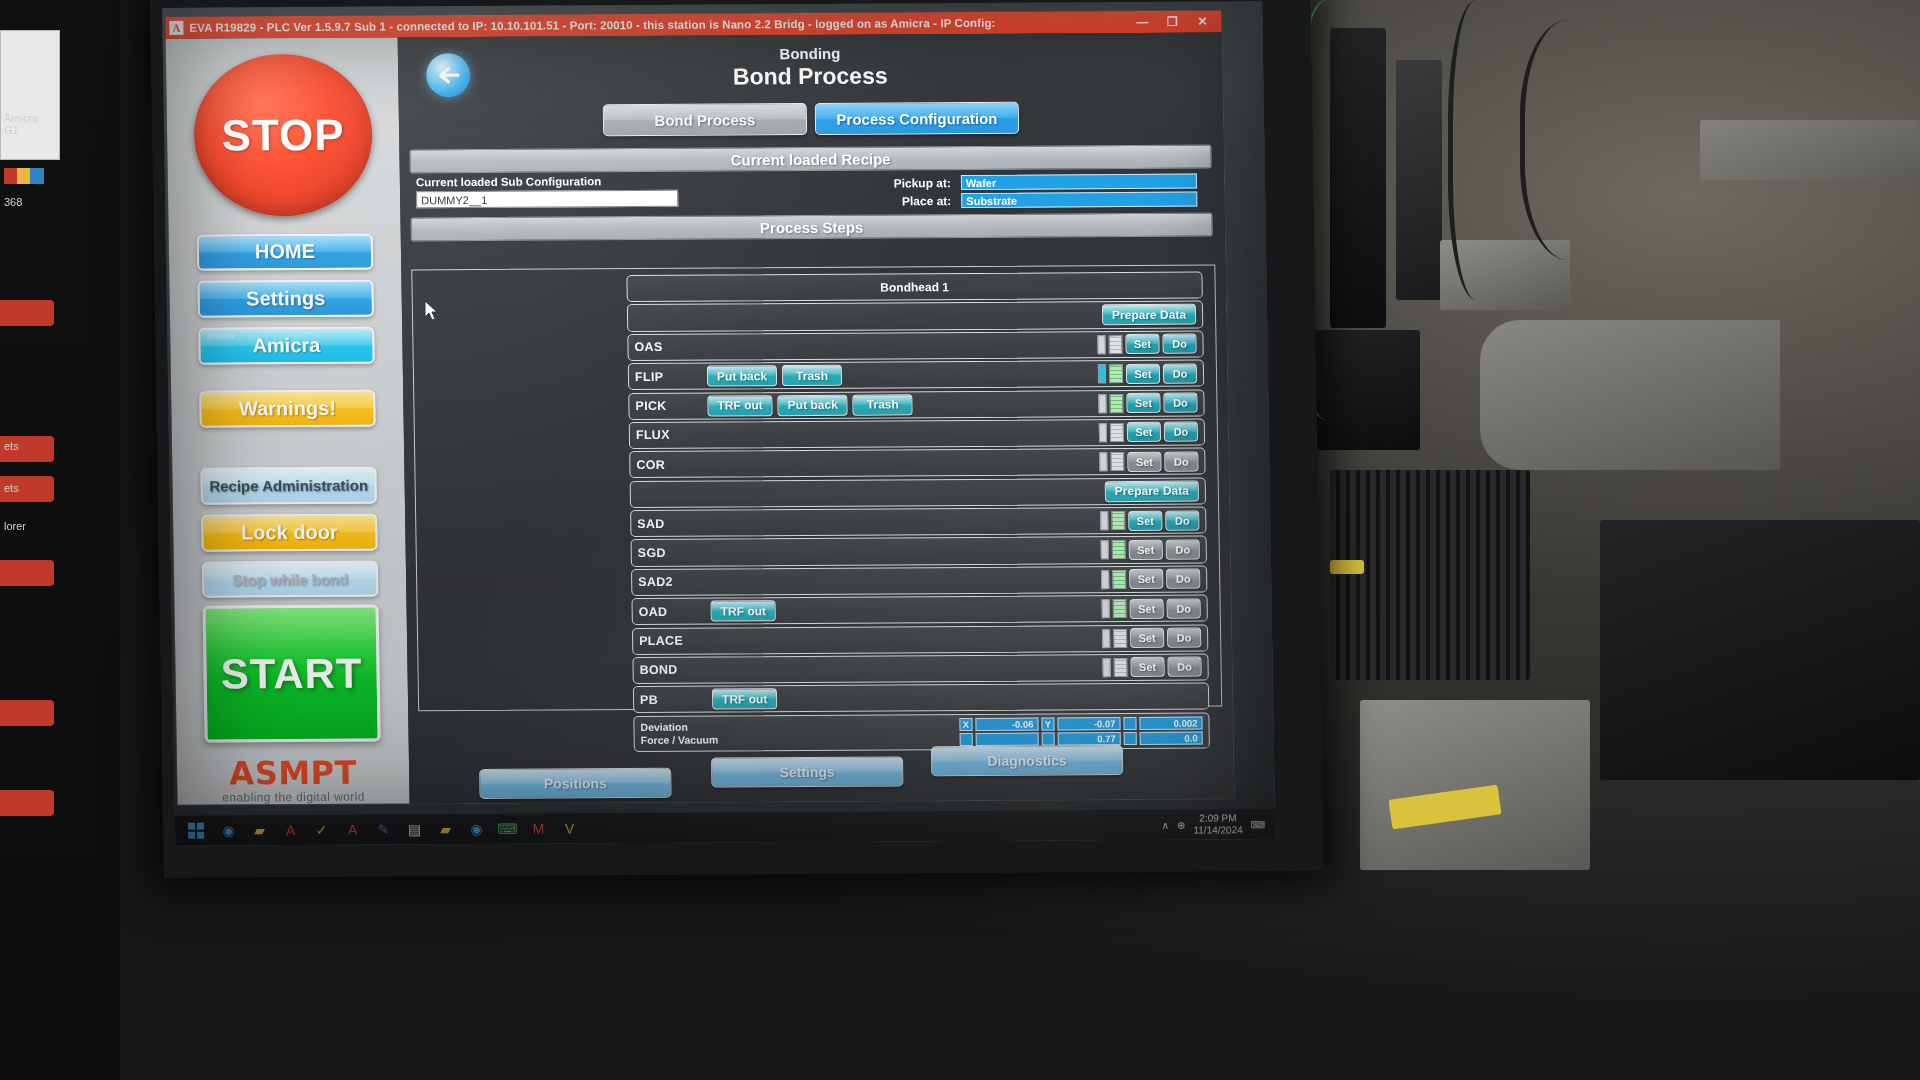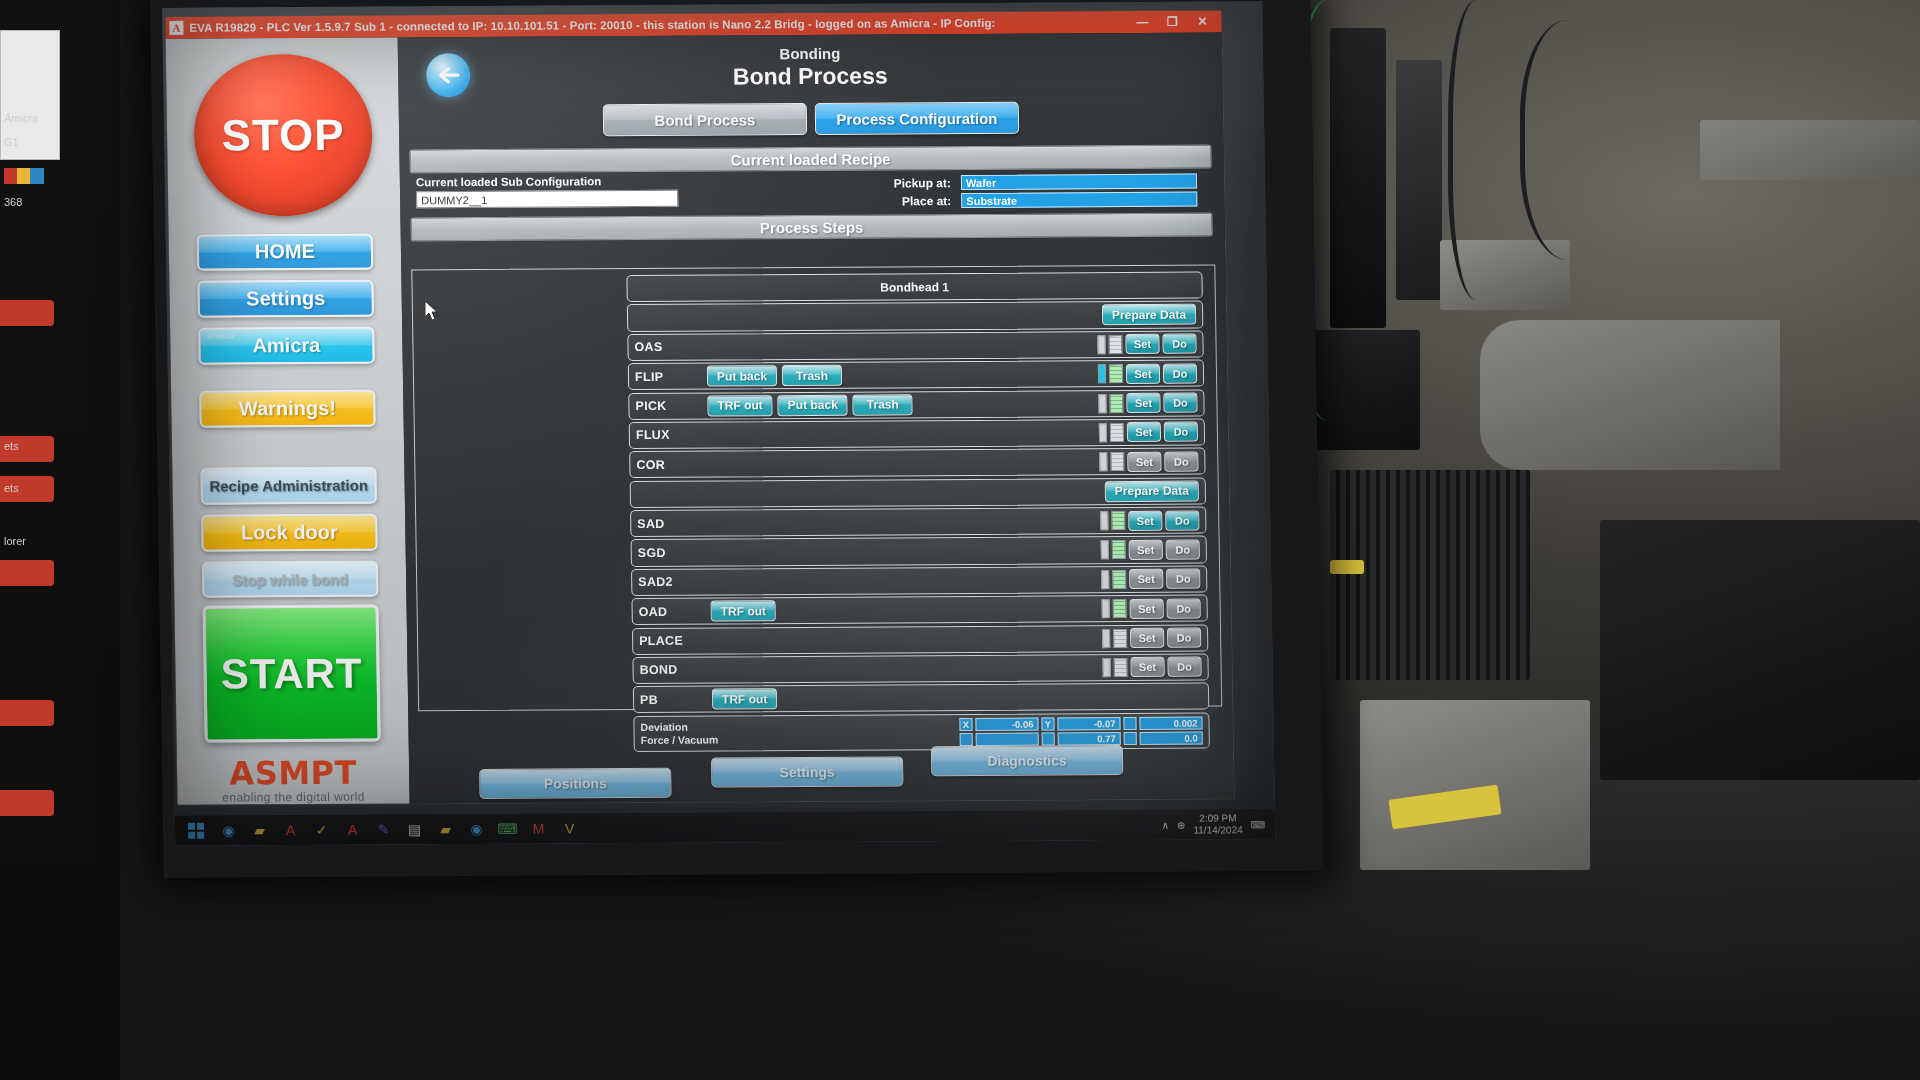--- a/index.html
+++ b/index.html
@@ -209,32 +209,32 @@
 </head>
 <body>
 
 <div id="scene">
 
   <div class="bg-room"></div>
 
   <div class="bg-left-mon"></div>
   <div class="bg-left-panel"></div>
   <div class="bg-left-txt" style="top:112px;">Amicra</div>
-  <div class="bg-left-txt" style="top:136px;">G1</div>
+  <div class="bg-left-txt" style="top:124px;">G1</div>
   <div class="bg-left-txt" style="top:196px;">368</div>
   <div style="position:absolute;left:4px;top:168px;width:40px;height:16px;background:linear-gradient(90deg,#c0392b 0 33%,#e8b73c 33% 66%,#2e86c1 66% 100%);"></div>
   <div class="bg-red-tab" style="top:300px;"></div>
   <div class="bg-red-tab" style="top:436px;"></div>
   <div class="bg-red-tab" style="top:476px;"></div>
   <div class="bg-red-tab" style="top:560px;"></div>
   <div class="bg-red-tab" style="top:700px;"></div>
   <div class="bg-red-tab" style="top:790px;"></div>
   <div class="bg-left-txt" style="top:440px;">ets</div>
   <div class="bg-left-txt" style="top:482px;">ets</div>
-  <div class="bg-left-txt" style="top:520px;margin-top:15px;">lorer</div>
+  <div class="bg-left-txt" style="top:520px;">lorer</div>
 
   <div class="hw hw-black" style="left:1330px;top:28px;width:56px;height:300px;"></div>
   <div class="hw hw-dark" style="left:1396px;top:60px;width:46px;height:240px;"></div>
   <div class="hw hw-black" style="left:1300px;top:330px;width:120px;height:120px;"></div>
   <div class="hw hw-dark" style="left:1330px;top:470px;width:200px;height:210px;background:repeating-linear-gradient(90deg,#2a2a2c 0 6px,#131315 6px 10px);"></div>
   <div class="hw hw-grey" style="left:1440px;top:240px;width:130px;height:70px;"></div>
   <div class="hw hw-grey" style="left:1480px;top:320px;width:300px;height:150px;border-radius:40px 0 0 40px;opacity:.9;"></div>
   <div class="hw hw-black" style="left:1600px;top:520px;width:320px;height:260px;"></div>
   <div class="hw hw-grey" style="left:1360px;top:700px;width:230px;height:170px;"></div>
   <div class="hw hw-ylw" style="left:1390px;top:792px;width:110px;height:30px;transform:rotate(-8deg);"></div>

